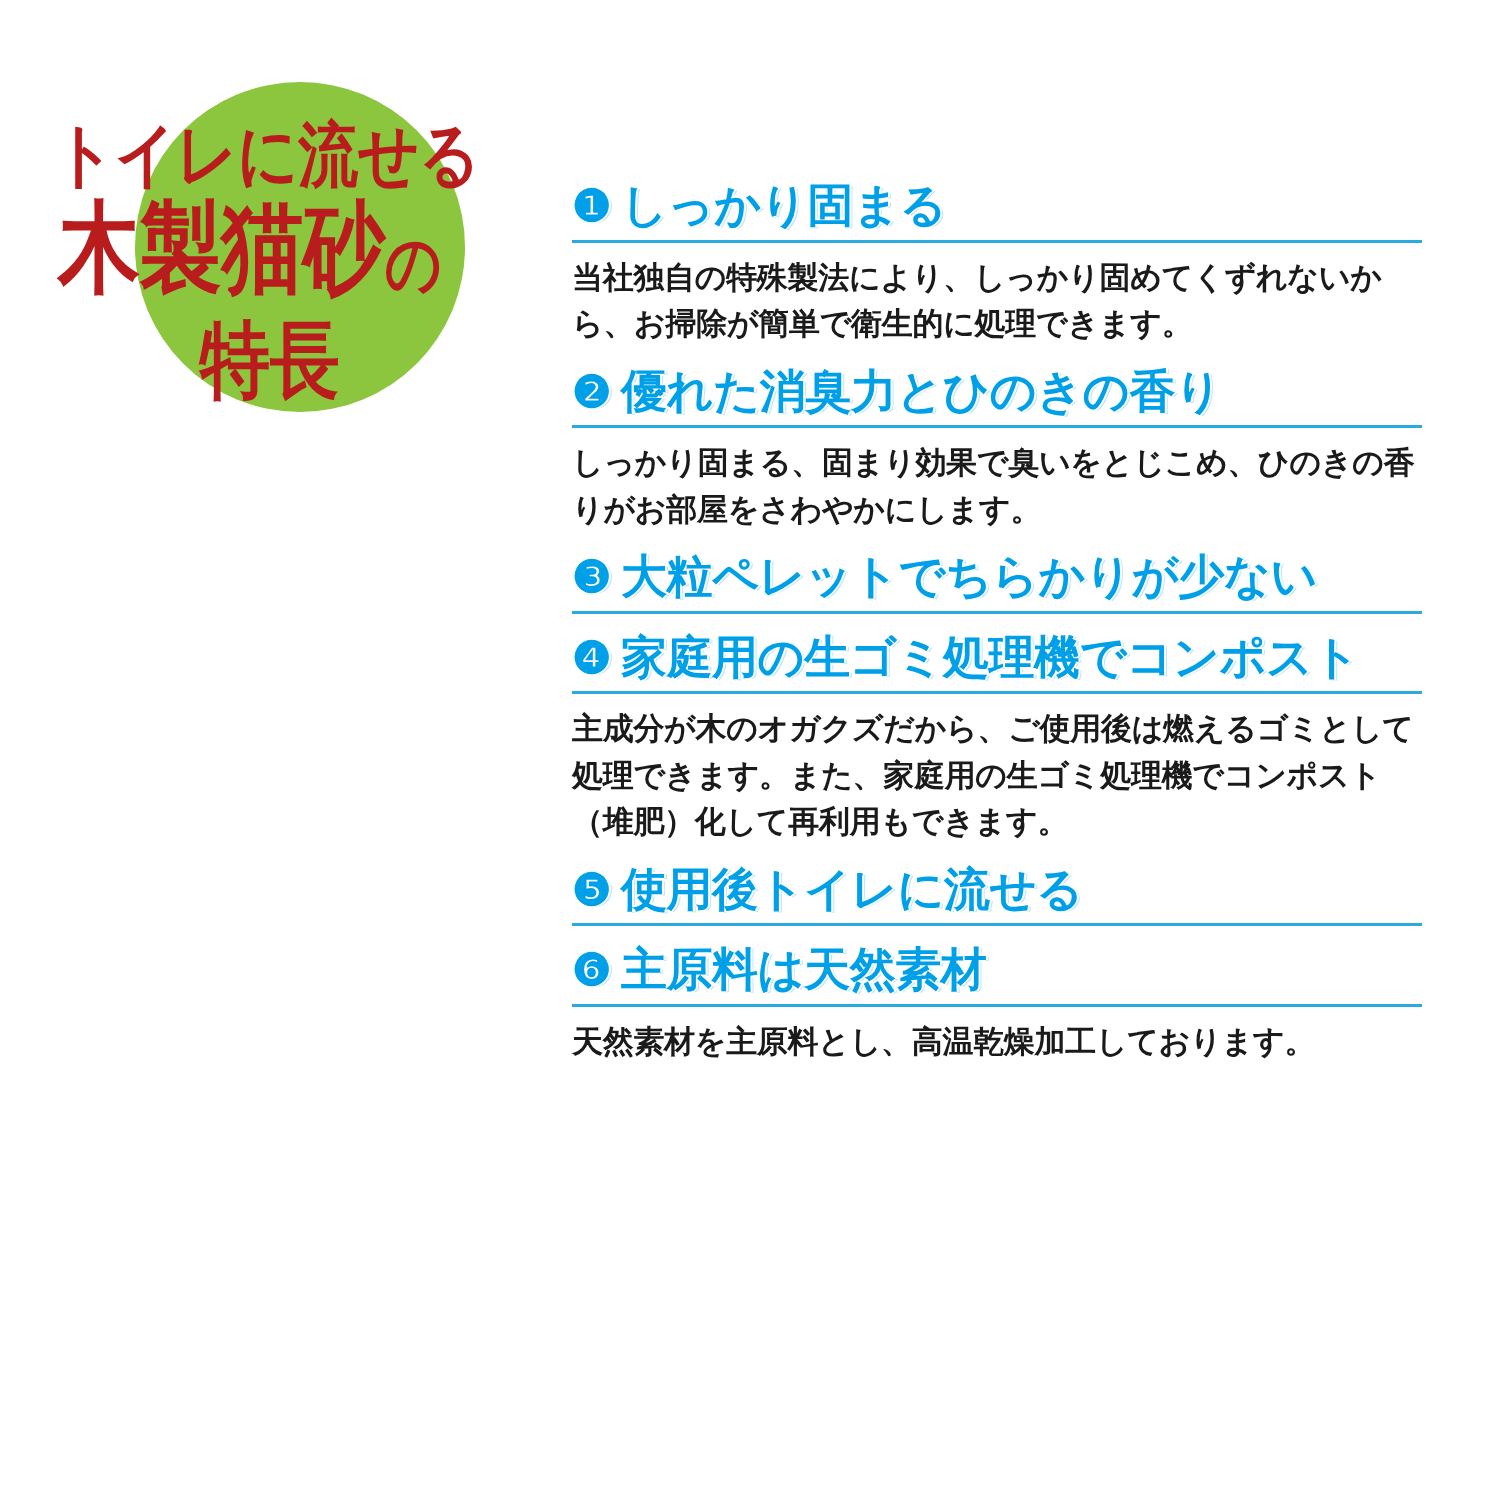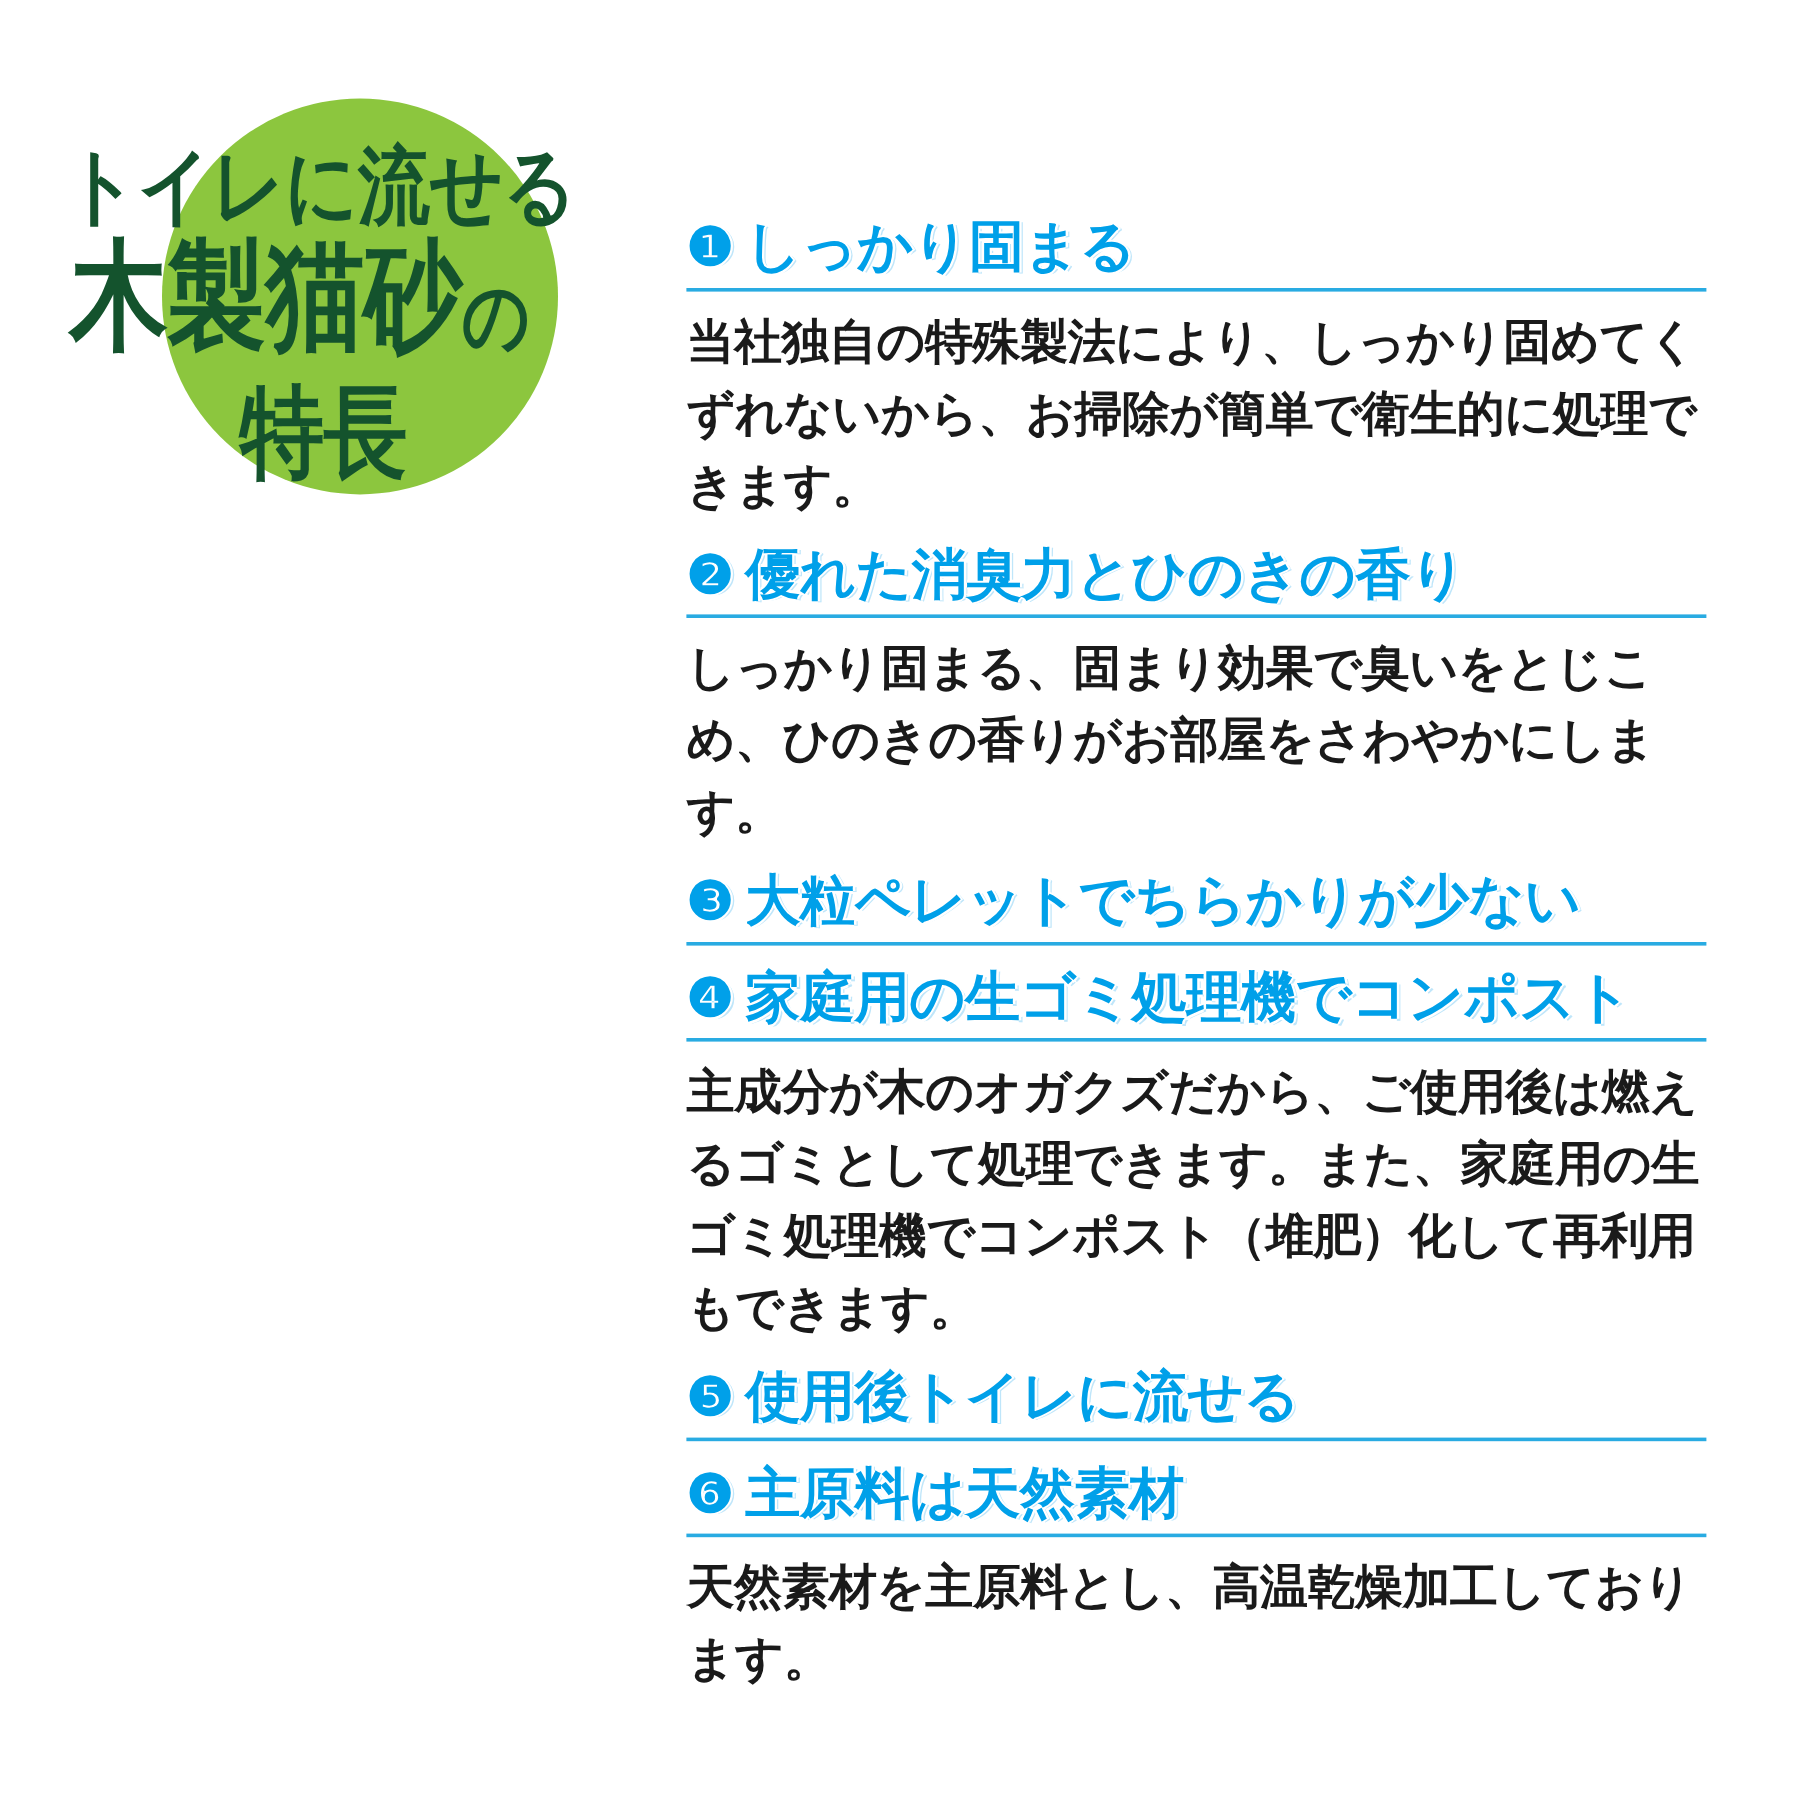--- a/index.html
+++ b/index.html
@@ -37,21 +37,21 @@
     height: 330px;
     border-radius: 50%;
     background: #8cc63e;
   }
   .badge-text {
     position: absolute;
     left: 0;
     top: 0;
     width: 500px;
     height: 360px;
-    color: #14532d;
+    color: #b91c1c;
     font-weight: bold;
     letter-spacing: -0.02em;
     text-align: center;
   }
   .badge-line1 {
     position: absolute;
     left: 14px;
     top: 50px;
     width: 470px;
     font-size: 60px;
@@ -118,21 +118,21 @@
     font-weight: bold;
   }
   .feature-rule {
     border: 0;
     border-top: 3px solid #29abe2;
     margin: 8px 0 12px 0;
     width: 100%;
   }
   .feature-body {
     color: #1a1a1a;
-    font-size: 40px;
+    font-size: 31px;
     line-height: 1.5;
     font-weight: bold;
     letter-spacing: -0.01em;
   }
 </style>
 </head>
 <body>
 
 <div class="page">
 

